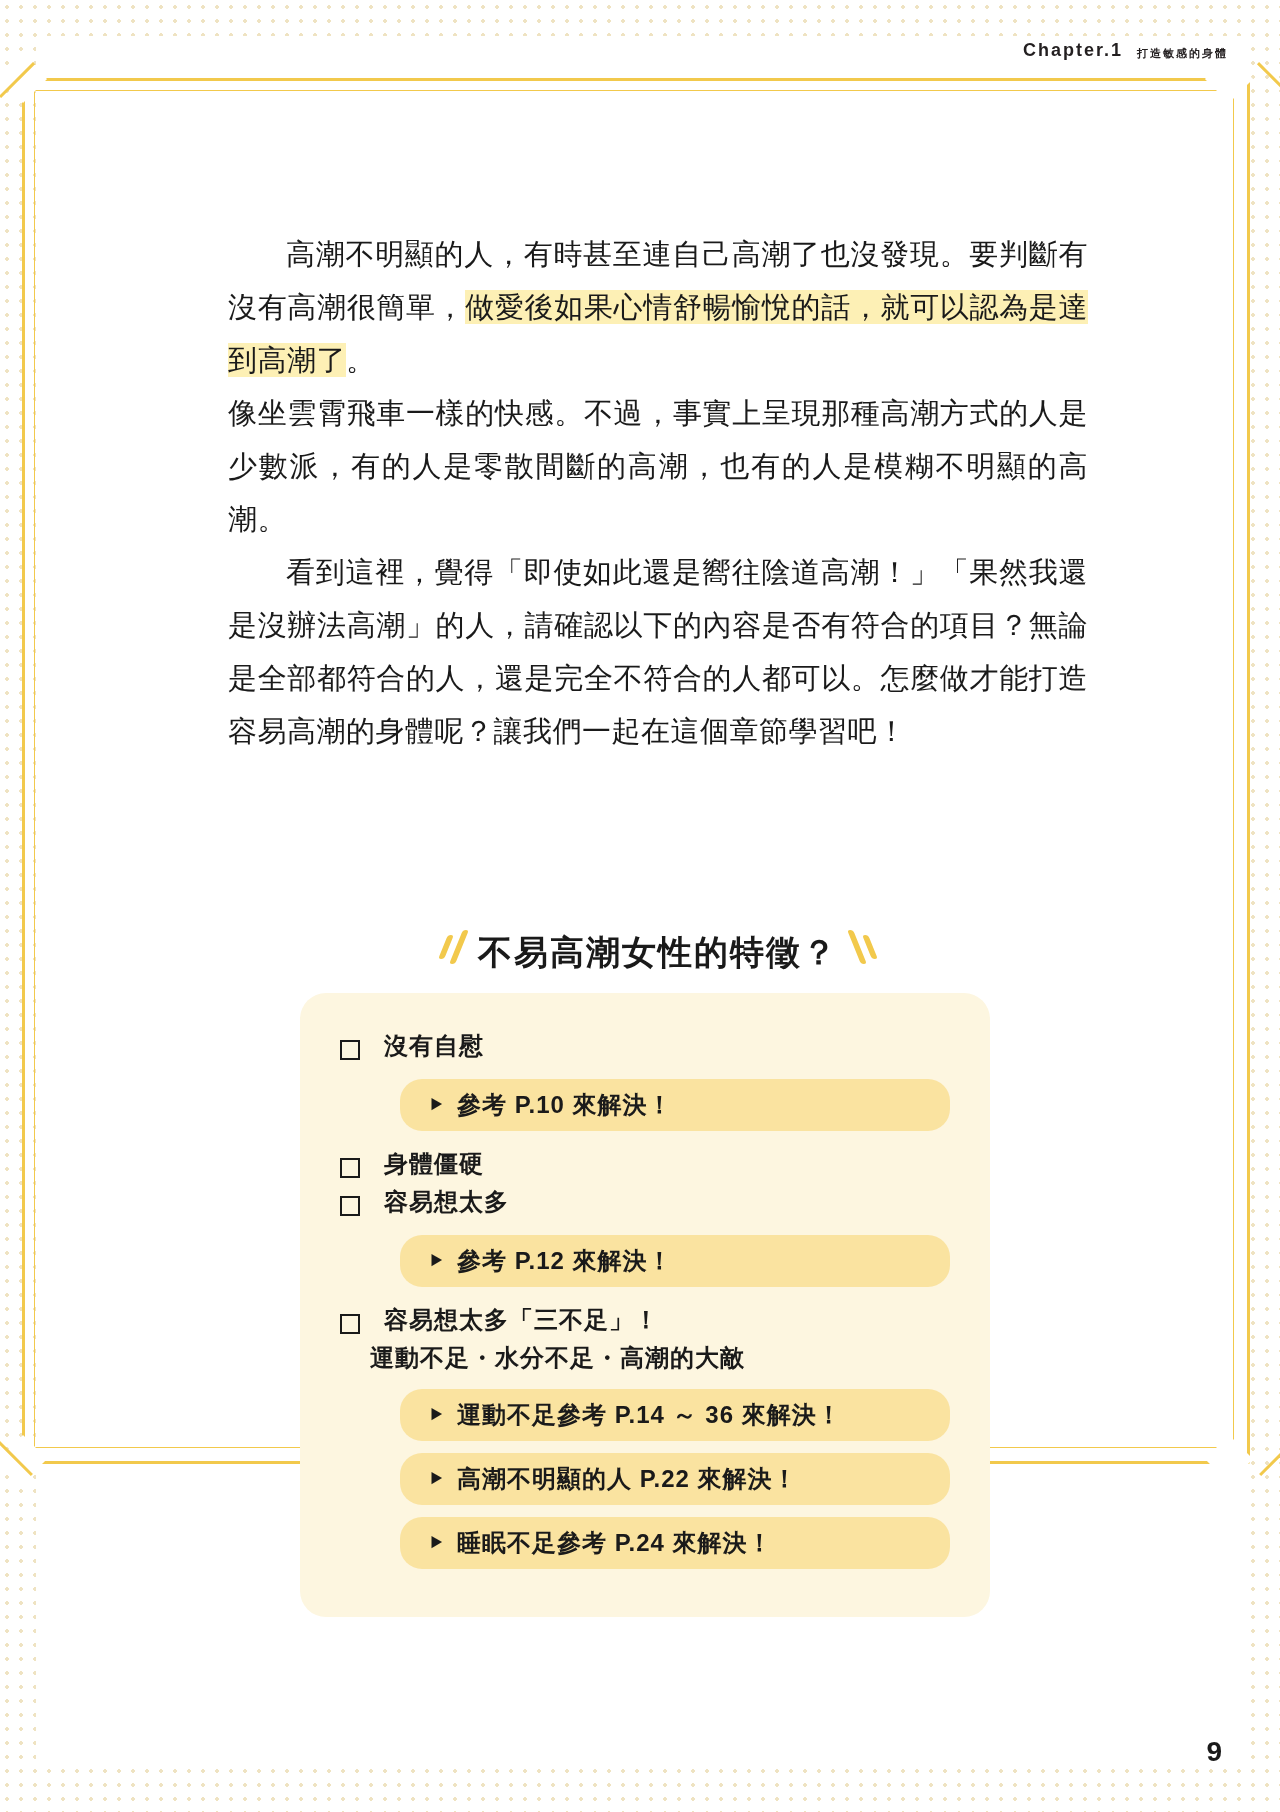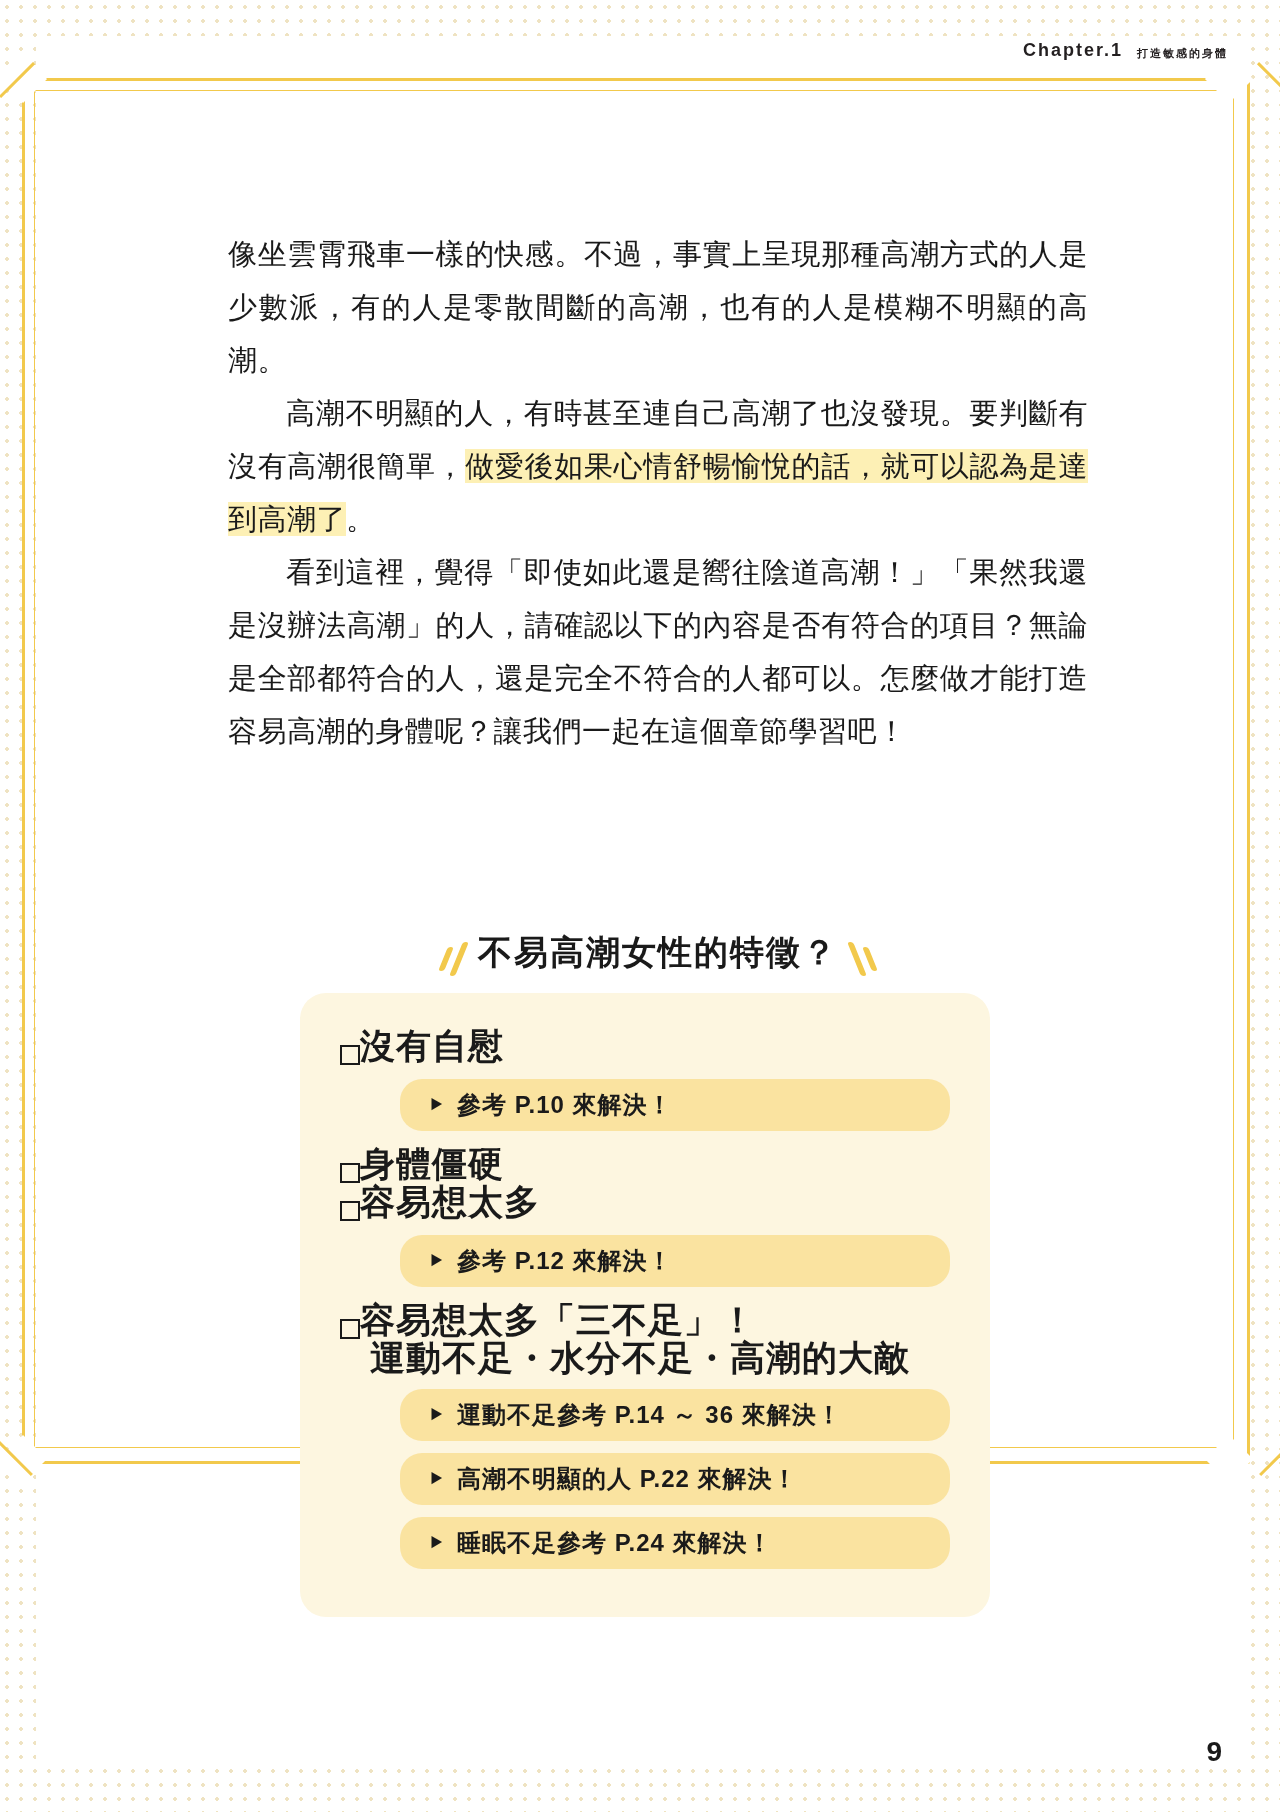--- a/index.html
+++ b/index.html
@@ -123,21 +123,21 @@
     -webkit-box-decoration-break: clone;
   }
 
   
   .section-head {
     position: absolute;
     left: 228px;
     top: 930px;
     width: 860px;
     display: flex;
-    align-items: flex-end;
+    align-items: flex-start;
     justify-content: center;
     gap: 16px;
   }
   .section-head .title {
     font-family: "Liberation Sans", sans-serif;
     font-weight: bold;
     font-size: 34px;
     color: #1a1a1a;
     letter-spacing: 2px;
     white-space: nowrap;
@@ -163,27 +163,27 @@
     width: 690px;
     background: #fdf6e0;
     border-radius: 26px;
     padding: 34px 40px 36px 40px;
     box-sizing: border-box;
   }
   .check-group { margin-bottom: 10px; }
   .check-line {
     font-family: "Liberation Sans", sans-serif;
     font-weight: bold;
-    font-size: 35px;
+    font-size: 24px;
     color: #1a1a1a;
     letter-spacing: 1px;
     line-height: 38px;
     display: flex;
-    align-items: flex-end;
-    gap: 0;
+    align-items: center;
+    gap: 24px;
   }
   .check-line.sub { padding-left: 30px; }
   .checkbox {
     display: inline-block;
     width: 20px;
     height: 20px;
     border: 2.5px solid #1a1a1a;
     margin-top: 8px;
     flex: none;
     box-sizing: border-box;
@@ -236,22 +236,22 @@
   <div class="notch tl"></div>
   <div class="notch tr"></div>
   <div class="notch bl"></div>
   <div class="notch br"></div>
   <div class="notch-line tl"></div>
   <div class="notch-line tr"></div>
   <div class="notch-line bl"></div>
   <div class="notch-line br"></div>
 
   <div class="content">
+    <p class="para indent"><span>高潮不明顯的人，有時甚至連自己高潮了也沒發現。要判斷有沒有高潮很簡單，</span><span class="hl">做愛後如果心情舒暢愉悅的話，就可以認為是達到高潮了</span><span>。</span></p>
     <p class="para">像坐雲霄飛車一樣的快感。不過，事實上呈現那種高潮方式的人是少數派，有的人是零散間斷的高潮，也有的人是模糊不明顯的高潮。</p>
-    <p class="para indent"><span>高潮不明顯的人，有時甚至連自己高潮了也沒發現。要判斷有沒有高潮很簡單，</span><span class="hl">做愛後如果心情舒暢愉悅的話，就可以認為是達到高潮了</span><span>。</span></p>
     <p class="para indent">看到這裡，覺得「即使如此還是嚮往陰道高潮！」「果然我還是沒辦法高潮」的人，請確認以下的內容是否有符合的項目？無論是全部都符合的人，還是完全不符合的人都可以。怎麼做才能打造容易高潮的身體呢？讓我們一起在這個章節學習吧！</p>
   </div>
 
   <div class="section-head">
     <span class="slashes left">
       <span class="slash"></span>
         <span class="slash"></span>
     </span>
     <span class="title">不易高潮女性的特徵？</span>
     <span class="slashes right">

